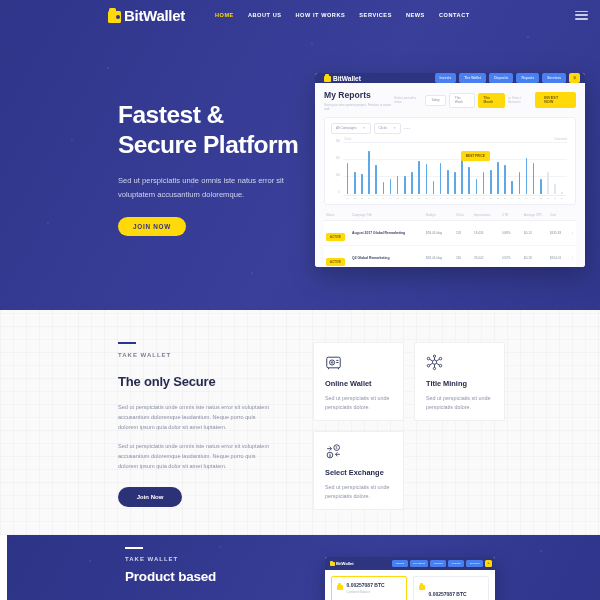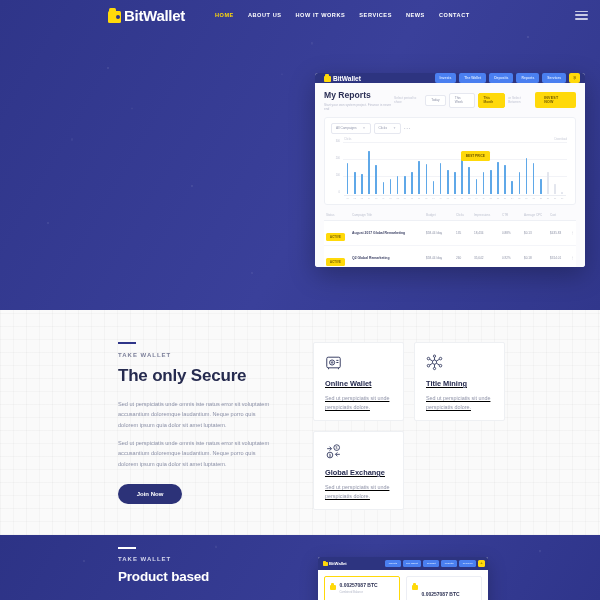--- a/index.html
+++ b/index.html
@@ -199,49 +199,50 @@
     background-position:0 0, 0 0, 13px 0, 0 13px;
     pointer-events:none;
   }
   .feat-inner { position:relative; z-index:2; display:flex; padding:32px 0 0 118px; }
   .feat-left { width:170px; }
   .rule { width:18px; height:2px; background:#2f3589; }
   .eyebrow {
     margin-top:8px; font-size:6px; font-weight:bold; letter-spacing:1px; color:#7b7f99;
   }
   .feat-title {
-    margin-top:7px; font-size:17px; line-height:1.35; font-weight:bold; color:#262b4f;
+    margin-top:15px; font-size:13px; line-height:1.35; font-weight:bold; color:#262b4f;
     letter-spacing:-.2px;
   }
   .feat-p {
     margin-top:11px; font-size:5.6px; line-height:1.85; color:#8a8fa6; width:152px;
   }
   .feat-p + .feat-p { margin-top:8px; }
   .feat-btn {
     margin-top:15px; width:64px; height:20px; border-radius:11px; border:none;
     background:#2c3278; color:#fff; font-size:6px; font-weight:bold; cursor:pointer;
   }
   .cards { margin-left:25px; display:grid; grid-template-columns:repeat(2,91px); gap:10px; }
   .card {
     background:#fff; border:.7px solid #eef0f3; border-radius:2px;
-    height:79px; padding:11px 11px 0;text-decoration:underline;
+    height:79px; padding:11px 11px 0;
   }
   .card-ico { height:19px; color:#3a4064; }
   .card-h { margin-top:6px; font-size:7.4px; font-weight:bold; color:#262b4f; }
   .card-p { margin-top:6px; font-size:5.4px; line-height:1.75; color:#9094a9; }
 
   
   .product {
     position:relative; height:65px; background:#2f3589; overflow:hidden;
     background-image:
       radial-gradient(circle at 14% 40%, rgba(255,255,255,.07) 0 1px, transparent 1.4px),
       radial-gradient(circle at 36% 18%, rgba(255,255,255,.06) 0 1px, transparent 1.4px),
       radial-gradient(circle at 55% 62%, rgba(255,255,255,.06) 0 1px, transparent 1.4px),
       radial-gradient(circle at 90% 25%, rgba(255,255,255,.07) 0 1px, transparent 1.4px),
       linear-gradient(120deg,#2d3386 0%,#383e97 60%,#2f358b 100%);
+    margin-left: 7px;
   }
   .prod-left { position:absolute; left:118px; top:12px; }
   .prod-rule { width:18px; height:2px; background:#fff; }
   .prod-eyebrow { margin-top:7px; font-size:6px; font-weight:bold; letter-spacing:1px; color:#d6d8ec; }
   .prod-title { margin-top:7px; font-size:13.5px; font-weight:bold; color:#fff; letter-spacing:-.2px; }
 
   .prod-dash {
     position:absolute; left:318px; top:22px; width:170px; height:60px;
     background:#fff; border-radius:2px; overflow:hidden;
     box-shadow:0 6px 18px rgba(0,0,0,.25);
@@ -291,20 +292,28 @@
         <a class="nav-item">NEWS</a>
         <a class="nav-item">CONTACT</a>
       </div>
       <div class="burger">
         <span></span>
           <span></span>
           <span></span>
       </div>
     </nav>
 
+    <div class="hero-copy">
+      <h1 class="hero-title">
+        <span>Fastest &amp;</span><br>
+        <span>Secure Platform</span>
+      </h1>
+      <p class="hero-sub">Sed ut perspiciatis unde omnis iste natus error sit voluptatem accusantium doloremque.</p>
+      <button class="hero-btn">JOIN NOW</button>
+    </div>
 
     <div class="dash">
       <div class="dash-top">
         <div class="dash-logo">
           <span class="dash-logo-mark">
               <span class="b"></span>
               <span class="f"></span>
             </span>
           <span class="dash-logo-text">BitWallet</span>
         </div>
@@ -585,21 +594,21 @@
           <div class="card-ico">
             <svg width="17" height="17" viewBox="0 0 24 24" fill="none" stroke="#3a4064" stroke-width="1.3">
               <circle cx="16.5" cy="6.5" r="4"></circle>
               <text x="14.8" y="8.8" font-size="5" fill="#3a4064" stroke="none" font-family="'Liberation Sans',sans-serif">$</text>
               <circle cx="7" cy="17" r="4"></circle>
               <text x="5.3" y="19.3" font-size="5" fill="#3a4064" stroke="none" font-family="'Liberation Sans',sans-serif">₿</text>
               <path d="M3 8 h6 M6.5 5.2 L9.2 8 L6.5 10.8"></path>
               <path d="M21 16 h-6 M17.5 13.2 L14.8 16 L17.5 18.8"></path>
             </svg>
           </div>
-          <div class="card-h">Global Exchange</div>
+          <div class="card-h">Select Exchange</div>
           <div class="card-p">Sed ut perspiciatis sit unde perspiciatis dolore.</div>
         </div>
       </div>
     </div>
   </section>
 
   <section class="product">
     <div class="prod-left">
       <div class="prod-rule"></div>
       <div class="prod-eyebrow">TAKE WALLET</div>

